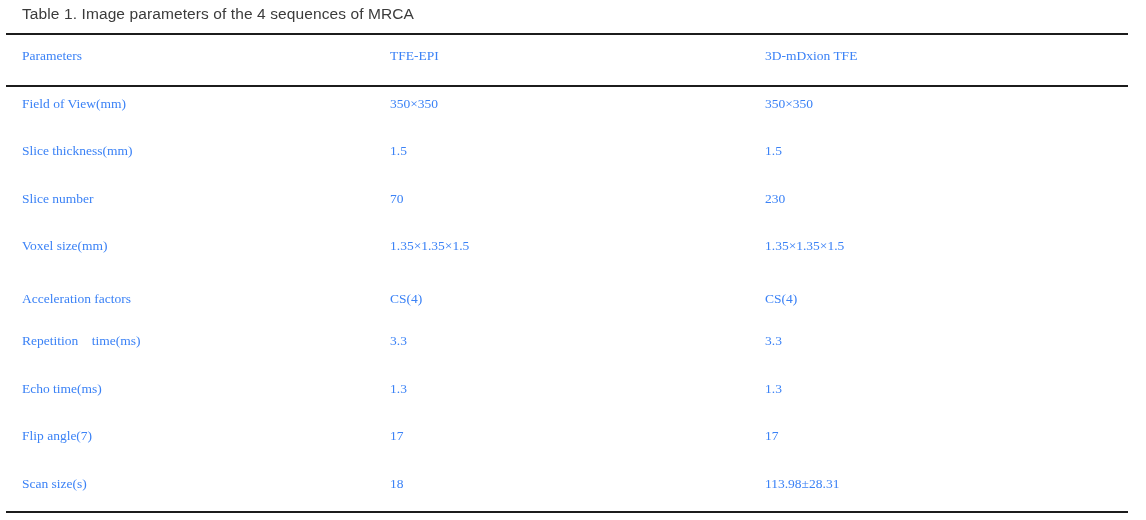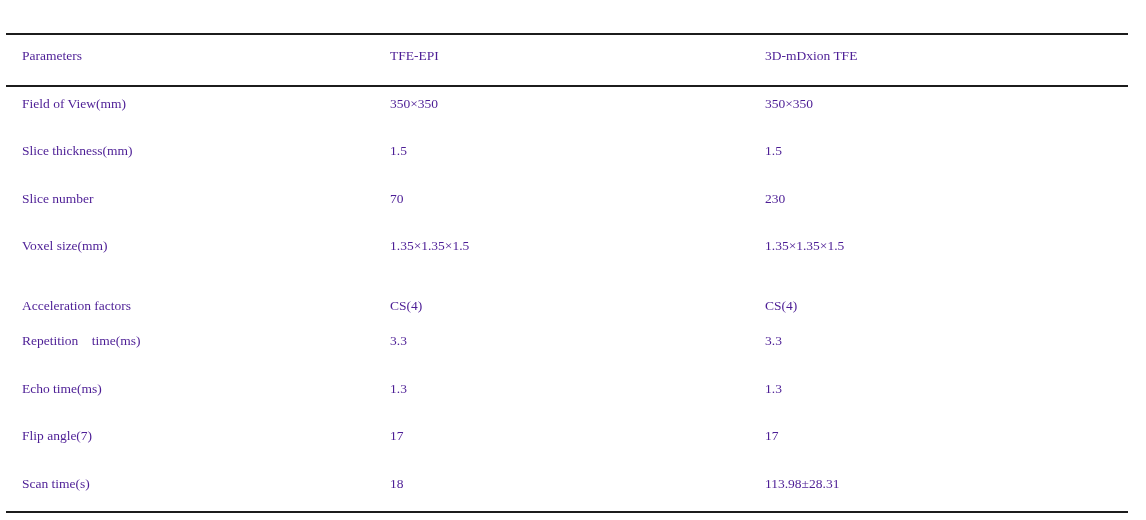--- a/index.html
+++ b/index.html
@@ -31,45 +31,46 @@
     width: 1122px;
     height: 2px;
     background: #1c1c1c;
   }
   .rule-top    { top: 33px; }
   .rule-mid    { top: 85px; }
   .rule-bottom { top: 511px; }
   .cell {
     position: absolute;
     font-size: 13.5px;
-    color: #4c1d95;
+    color: #3b82f6;
     line-height: 18px;
     white-space: pre;
   }
   .col1 { left: 22px;  }
   .col2 { left: 390px; text-align: center; }
   .col3 { left: 765px; }
   .header-row .cell { top: 47px; }
   .row { position: absolute; left: 0; width: 100%; height: 18px; }
   .row:nth-child(1) { top: 95px;  }
   .row:nth-child(2) { top: 142px; }
   .row:nth-child(3) { top: 190px; }
   .row:nth-child(4) { top: 237px; padding-left: 35px; }
-  .row:nth-child(5) { top: 297px; }
+  .row:nth-child(5) { top: 290px; }
   .row:nth-child(6) { top: 332px; }
   .row:nth-child(7) { top: 380px; }
   .row:nth-child(8) { top: 427px; }
   .row:nth-child(9) { top: 475px; }
   .row .cell { top: 0; }
 </style>
 </head>
 <body>
 
 <div class="page">
 
+  <div class="table-title">Table 1. Image parameters of the 4 sequences of MRCA</div>
 
   <div class="rule rule-top"></div>
 
   <div class="header-row">
     <div class="cell col1">Parameters</div>
     <div class="cell col2">TFE-EPI</div>
     <div class="cell col3">3D-mDxion TFE</div>
   </div>
 
   <div class="rule rule-mid"></div>
@@ -109,21 +110,21 @@
       <div class="cell col1">Echo time(ms)</div>
       <div class="cell col2">1.3</div>
       <div class="cell col3">1.3</div>
     </div>
     <div class="row">
       <div class="cell col1">Flip angle(7)</div>
       <div class="cell col2">17</div>
       <div class="cell col3">17</div>
     </div>
     <div class="row">
-      <div class="cell col1">Scan time(s)</div>
+      <div class="cell col1">Scan size(s)</div>
       <div class="cell col2">18</div>
       <div class="cell col3">113.98±28.31</div>
     </div>
   </div>
 
   <div class="rule rule-bottom"></div>
 
 </div>
 
 </body></html>

